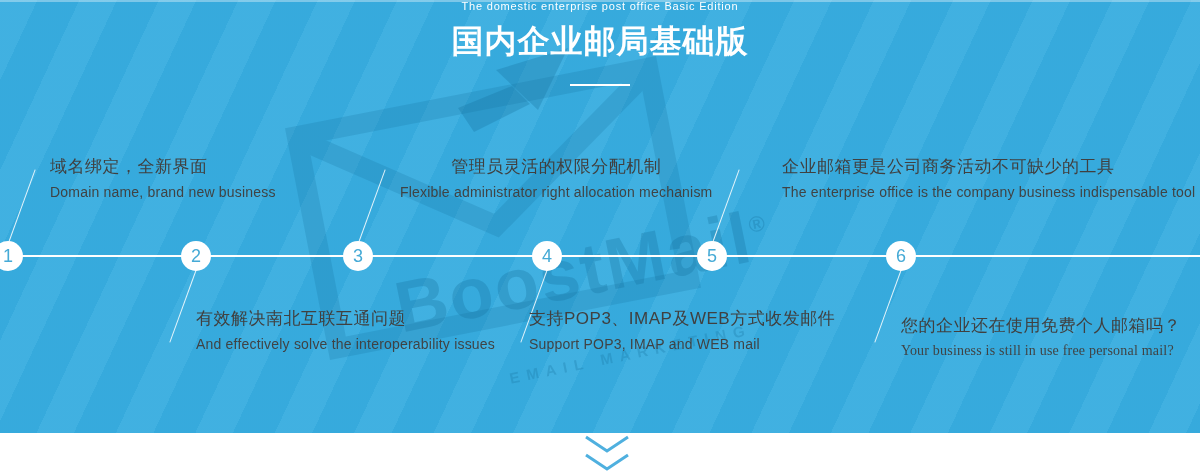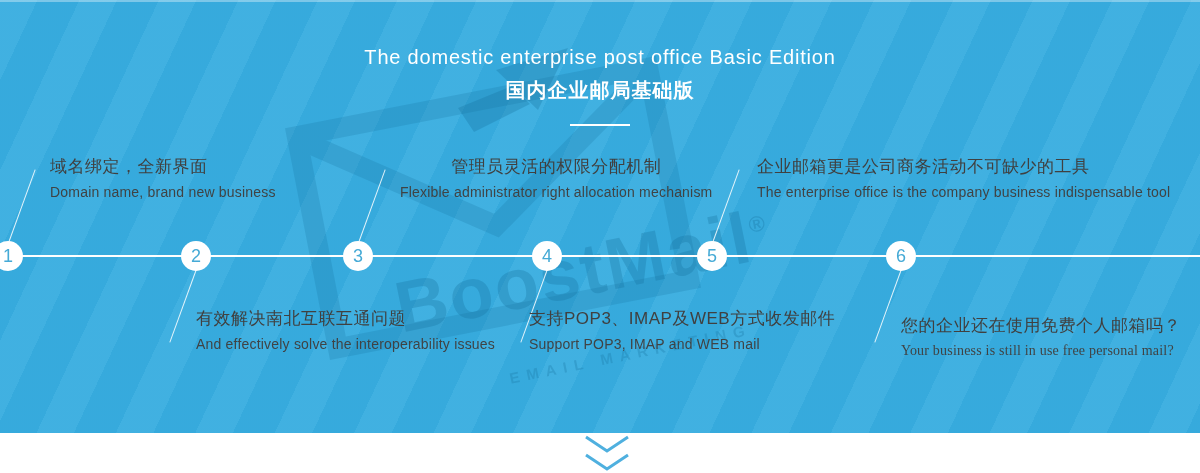--- a/index.html
+++ b/index.html
@@ -35,24 +35,24 @@
   }
   .wm-brand sup{ font-size:22px; vertical-align:28px; }
   .wm-tagline{
     left:508px; top:370px; font-size:15px; font-weight:bold;
     letter-spacing:7px; opacity:0.28; transform:rotate(-11.5deg);
     transform-origin:left top; white-space:nowrap;
   }
   
   .header{ position:absolute; left:0; top:0; width:100%; text-align:center; color:#fff; }
   .header .subtitle{
-    margin-top:46px; font-size:20px; letter-spacing:0.8px; font-weight:400;
+    font-size:11px; letter-spacing:0.8px; font-weight:400;
   }
   .header .title{
-    margin-top:8px; font-size:20px; font-weight:bold; letter-spacing:1px;
+    margin-top:8px; font-size:32px; font-weight:bold; letter-spacing:1px;
   }
   .header .divider{
     width:60px; height:2px; background:#ffffff; margin:20px auto 0 auto;
   }
   
   .tl-line{
     position:absolute; left:8px; right:0; top:255px; height:2px;
     background:#ffffff;
   }
   .node{
@@ -68,21 +68,21 @@
   .connector.up{ top:165px; transform:rotate(20deg); transform-origin:bottom center; }
   .connector.down{ top:269px; transform:rotate(20deg); transform-origin:top center; }
   .c1{ left:8px; } .c3{ left:358px; } .c5{ left:712px; }
   .c2{ left:196px; } .c4{ left:547px; } .c6{ left:901px; }
   
   .feature{ position:absolute; color:#404040; white-space:nowrap; }
   .feature .zh{ font-size:17px; font-weight:400; letter-spacing:0.5px; }
   .feature .en{ font-size:14px; margin-top:6px; opacity:0.97; letter-spacing:0.2px; }
   .f1{ left:50px;  top:155px; }
   .f3{ left:400px; top:155px;text-align:center; }
-  .f5{ left:757px; top:155px; }
+  .f5{ left:782px; top:155px; }
   .f2{ left:196px; top:307px; }
   .f4{ left:529px; top:307px; }
   .f6{ left:901px; top:314px;font-family:Liberation Serif, serif; }
   
   .scroll-cue{
     position:absolute; left:583px; top:435px; width:48px; height:38px;
     cursor:pointer;
   }
 </style>
 </head>

